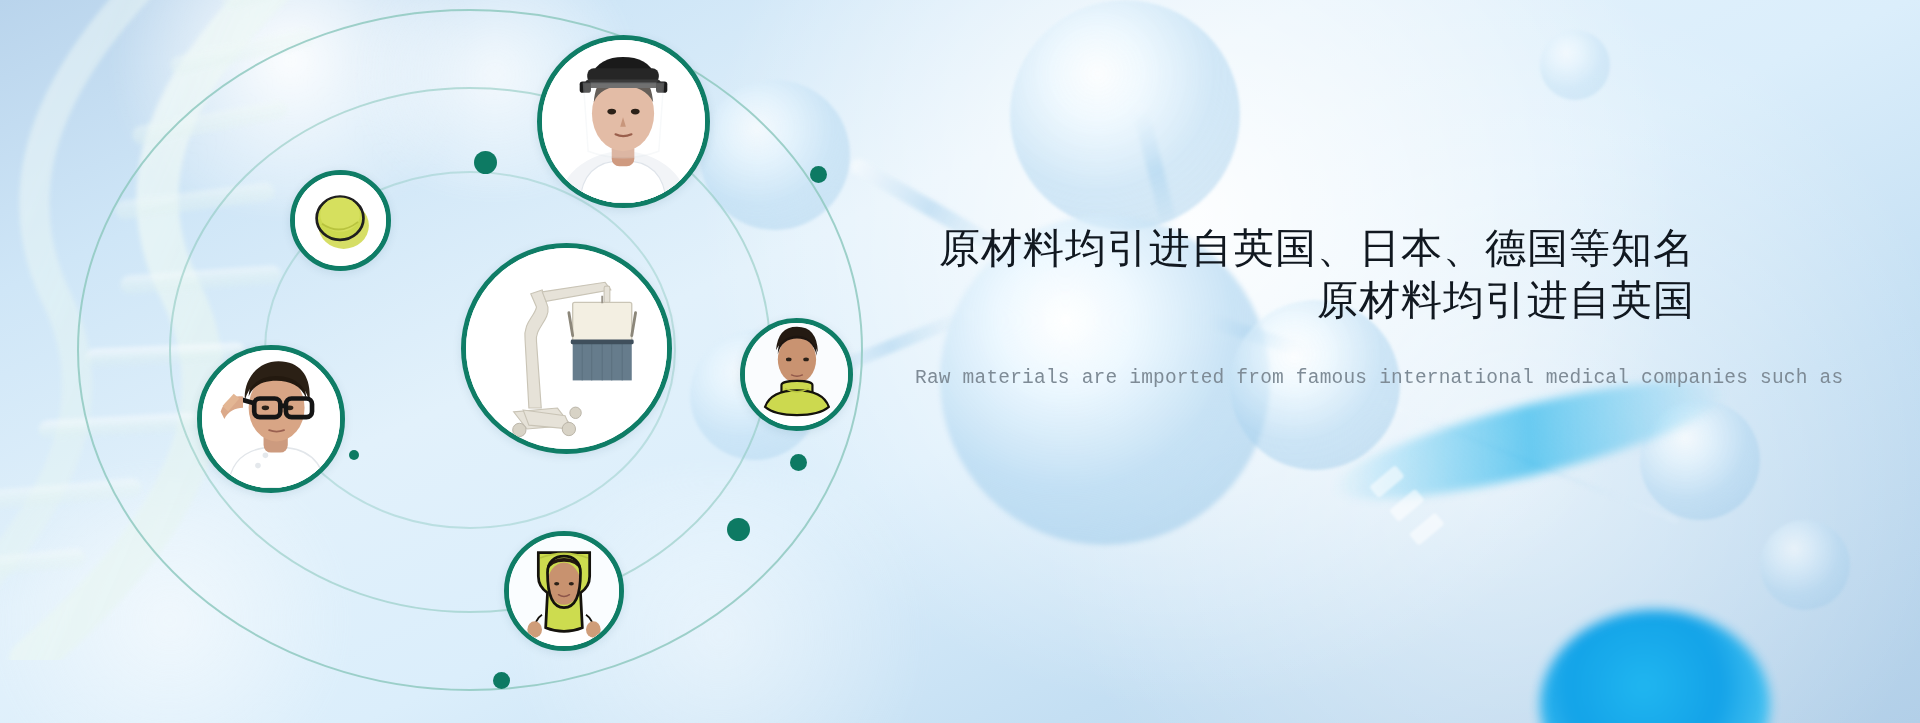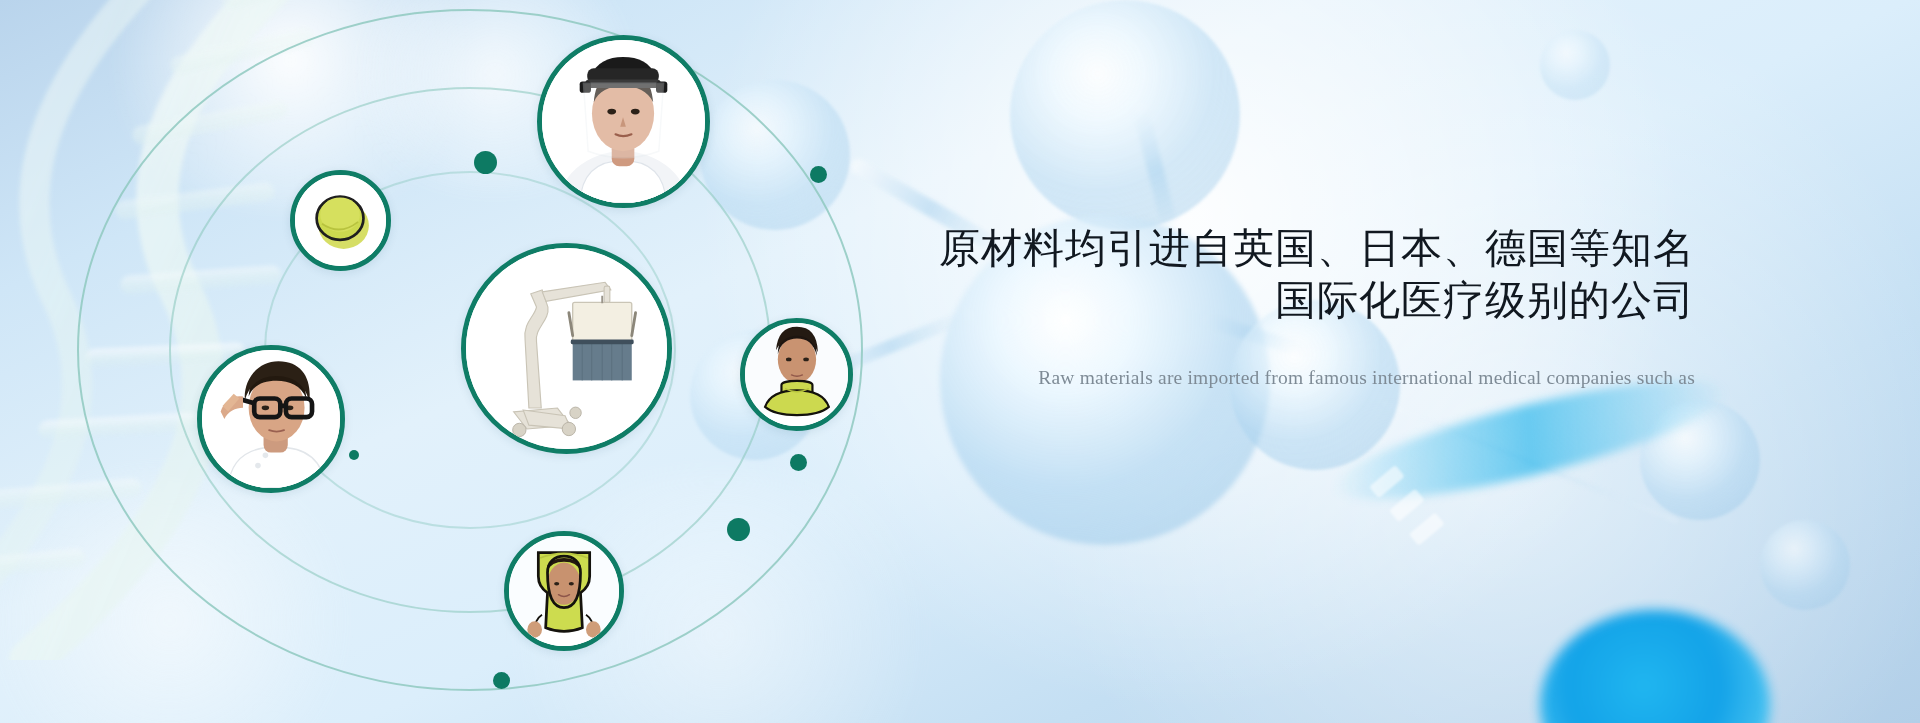--- a/index.html
+++ b/index.html
@@ -128,21 +128,21 @@
   .title-line {
     color:#111820;
     font-size:41px;
     line-height:1.28;
     letter-spacing:1px;
     font-weight:400;
     white-space:nowrap;
   }
   .sub-wrap { margin-top:34px; }
   .sub-line {
-    font-family:Liberation Serif, serif;
+    font-family:Liberation Mono, monospace;
     color:#7e8b96;
     font-size:19.5px;
     line-height:1.75;
     letter-spacing:.2px;
     white-space:nowrap;
   }
 </style>
 </head>
 <body>
 
@@ -349,19 +349,19 @@
       <path d="M36,86 C30,90 28,96 30,102" stroke="#15130d" stroke-width="2" fill="none"></path>
       <path d="M84,86 C90,90 92,96 90,102" stroke="#15130d" stroke-width="2" fill="none"></path>
       <ellipse cx="28" cy="102" rx="8" ry="9" fill="#cf9d79"></ellipse>
       <ellipse cx="92" cy="102" rx="8" ry="9" fill="#cf9d79"></ellipse>
       <path d="M34,24 Q60,14 86,24" stroke="#b9c740" stroke-width="2" fill="none"></path>
     </svg>
   </div>
 
   <div class="copy">
     <div class="title-line">原材料均引进自英国、日本、德国等知名</div>
-    <div class="title-line">国际化医疗级别的公司</div>
+    <div class="title-line">原材料均引进自英国</div>
     <div class="sub-wrap">
       <div class="sub-line">Raw materials are imported from famous international medical companies such as</div>
     </div>
   </div>
 
 </div>
 
 </body></html>

